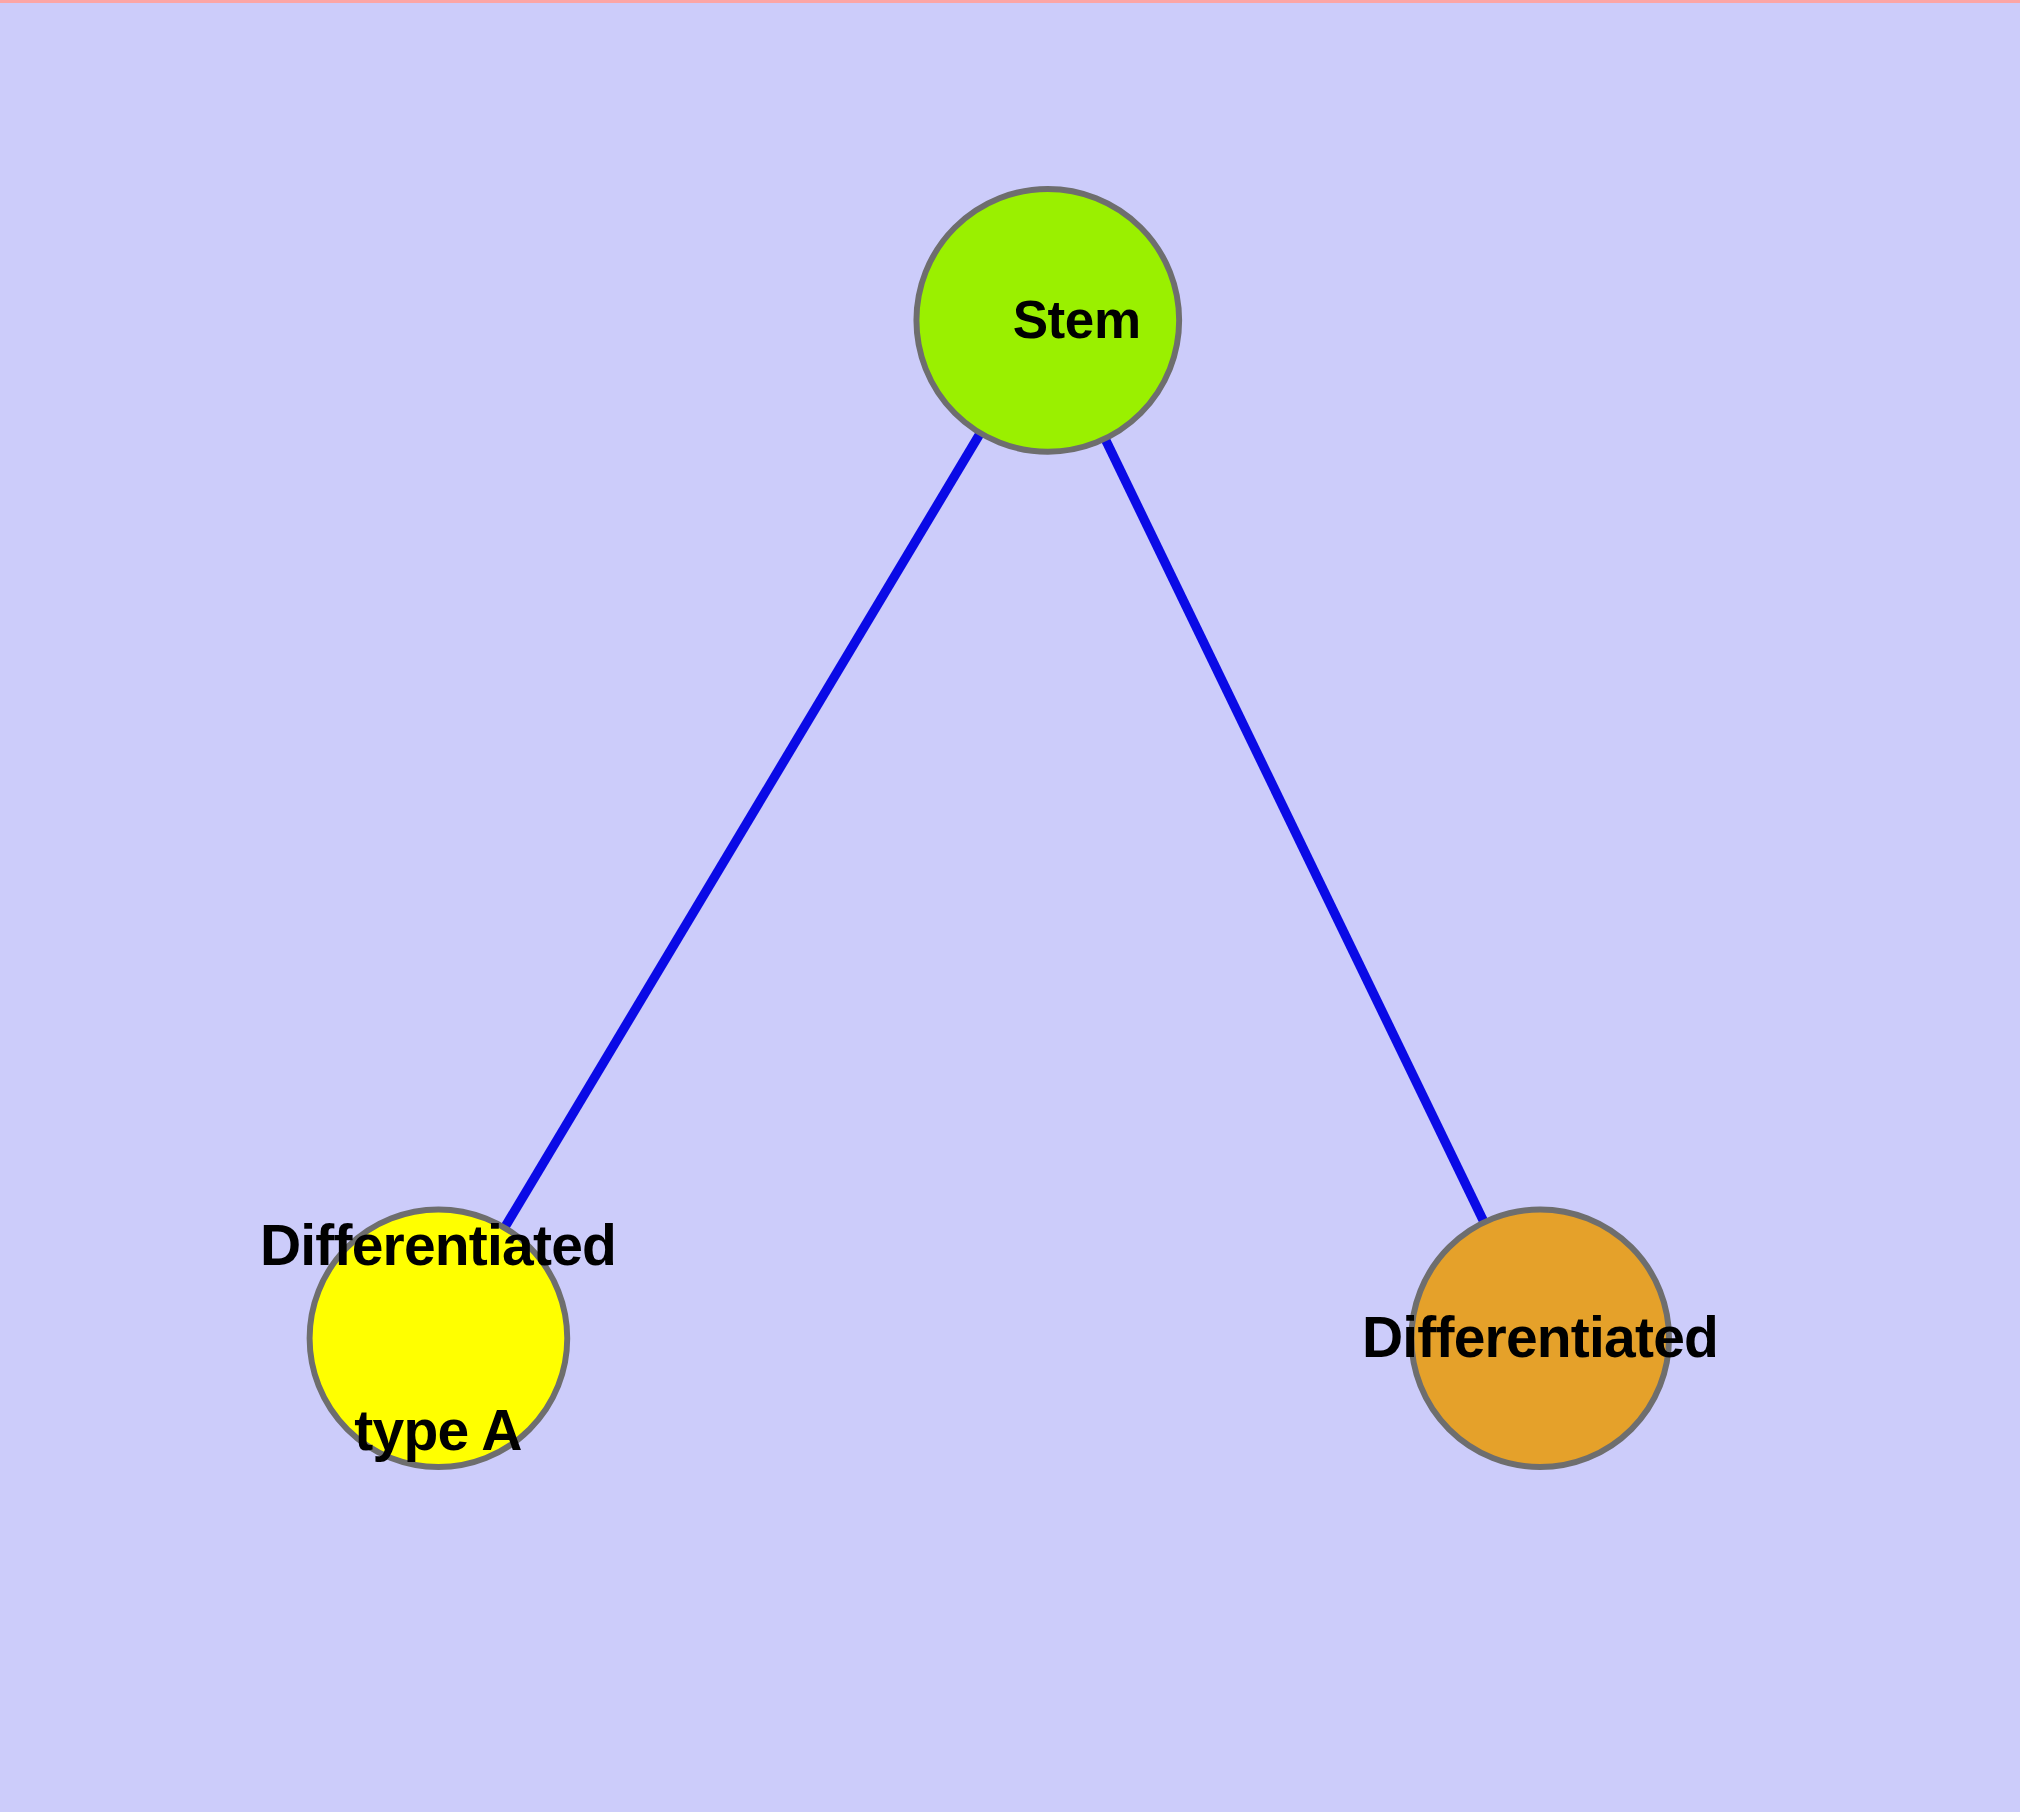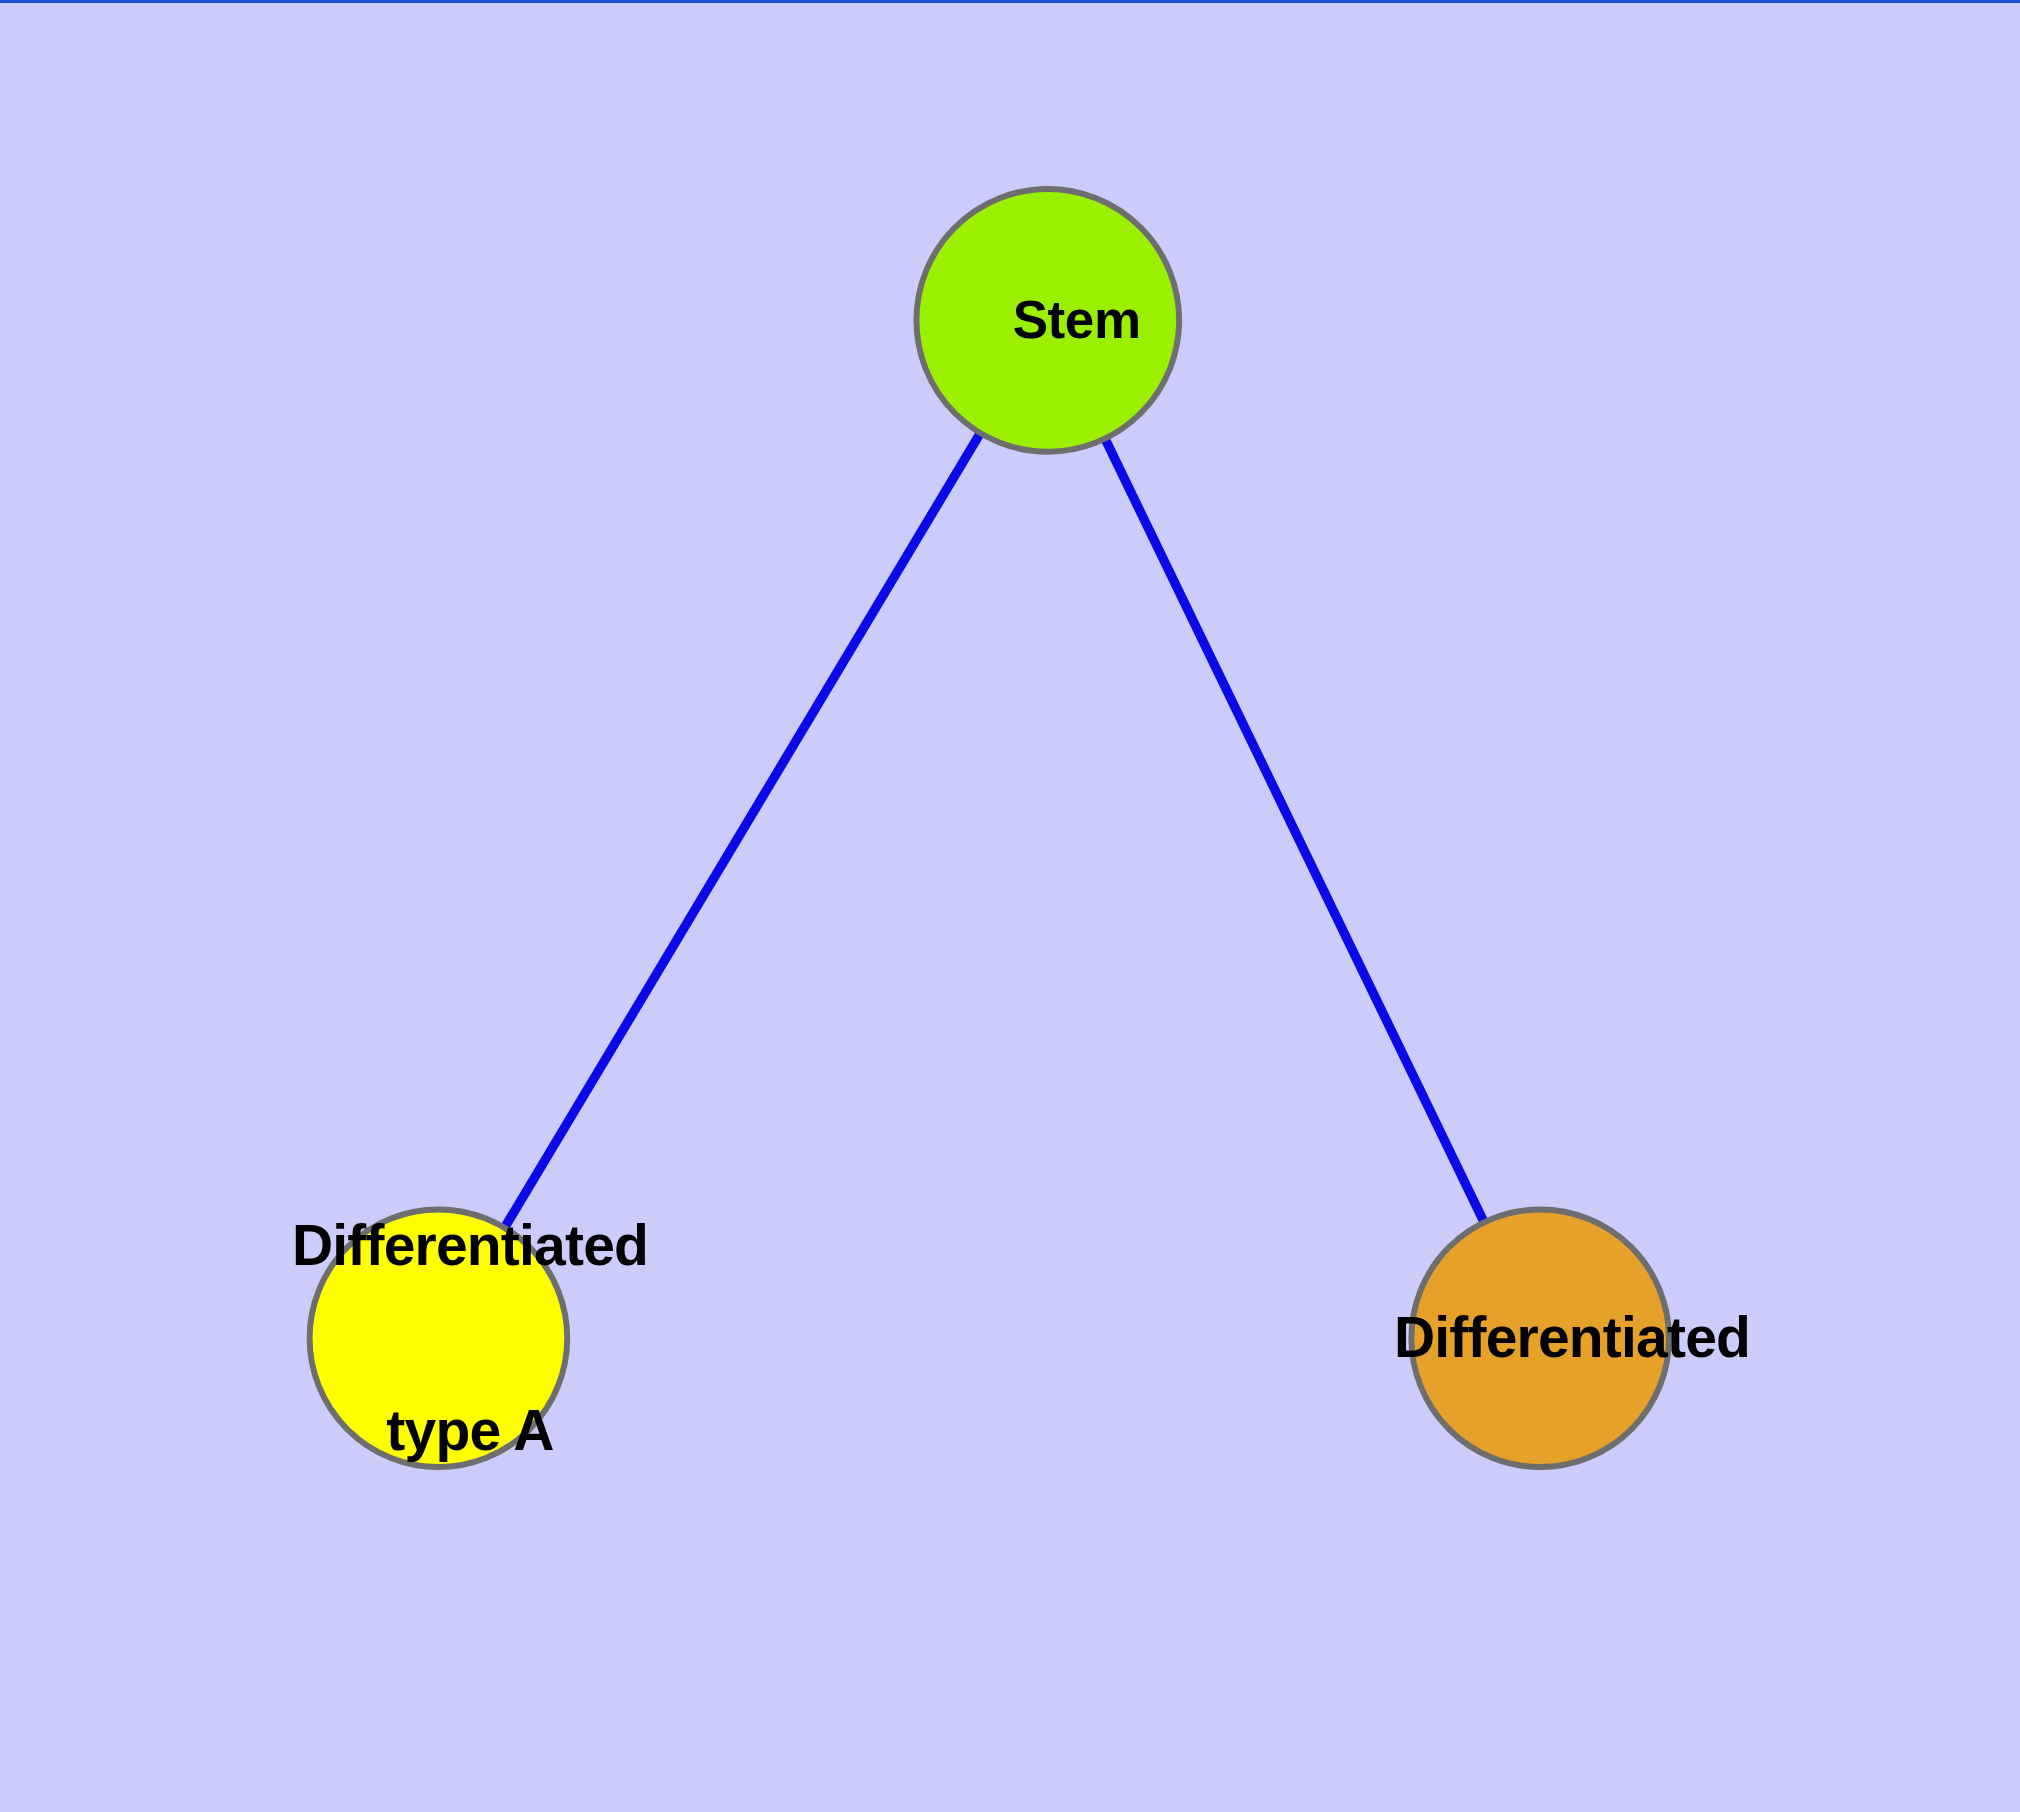--- a/index.html
+++ b/index.html
@@ -35,26 +35,26 @@
     position: absolute;
     text-align: center;
     color: #000000;
     font-weight: bold;
     line-height: 1.08;
     white-space: pre;
     pointer-events: none;
     transform: translate(-50%, -50%);
   }
   .label-stem   { font-size: 53px; letter-spacing: -0.4px; }
-  .label-diff   { font-size: 57px; letter-spacing: -0.8px; margin-left: 32px; }
+  .label-diff   { font-size: 57px; letter-spacing: -0.8px; }
 </style>
 </head>
 <body>
 
-<div id="canvas" style="width: 2021px; height: 1812px; background: #1d4ed8;">
+<div id="canvas" style="width: 2021px; height: 1812px; background: #fca5a5;">
   <div id="plot-area" style="background: rgb(204, 204, 250); width: 2021px; height: 1809px;"></div>
 
   <svg id="graph-svg" viewBox="0 0 2384 2138" xmlns="http://www.w3.org/2000/svg">
     <g>
       <line class="graph-edge" x1="1236" y1="378" x2="517" y2="1579" stroke="#0a0ae6" stroke-width="11" stroke-linecap="butt"></line>
       <line class="graph-edge" x1="1236" y1="378" x2="1817" y2="1579" stroke="#0a0ae6" stroke-width="11" stroke-linecap="butt"></line>
     </g>
     <g>
       <circle class="graph-node" cx="1236" cy="378" r="155" fill="#9af000" stroke="#6e6e6e" stroke-width="7"></circle>
       <circle class="graph-node" cx="517" cy="1579" r="152" fill="#ffff00" stroke="#6e6e6e" stroke-width="7"></circle>

